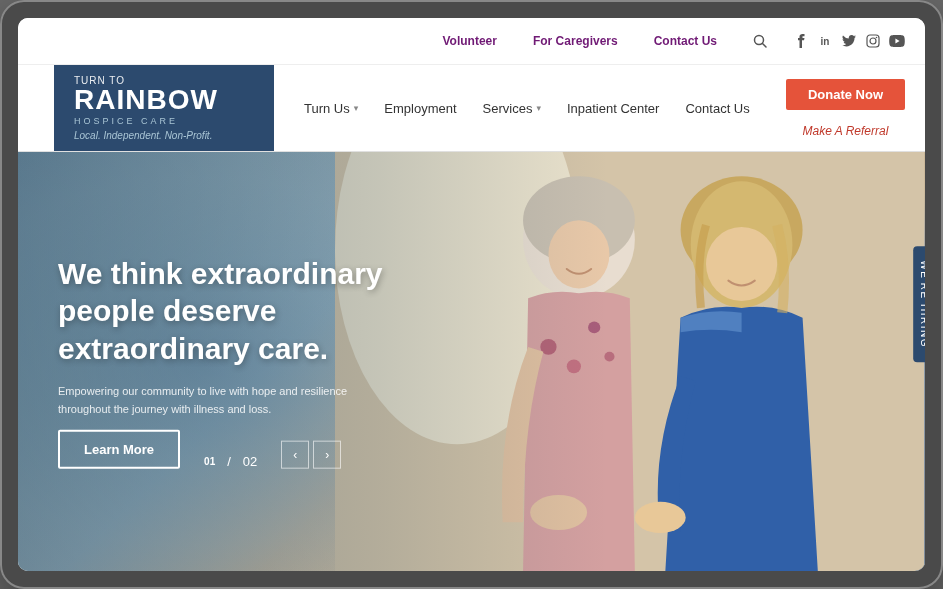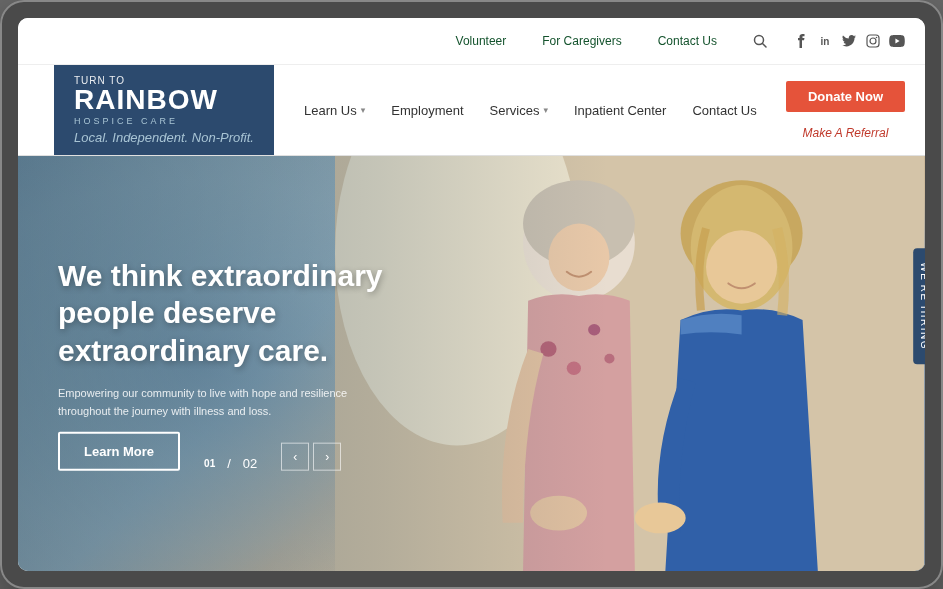--- a/index.html
+++ b/index.html
@@ -48,23 +48,24 @@
       min-height: 36px;
     }
 
     .top-nav-links {
       display: flex;
       gap: 16px;
       align-items: center;
     }
 
     .top-nav-links a {
-      color: #14532d;
+      color: #701a75;
       text-decoration: none;
       font-size: 12px;
+      font-weight: bold;
     }
 
     .top-nav-social {
       display: flex;
       gap: 8px;
       align-items: center;
     }
 
     .social-icon {
       width: 16px;
@@ -116,21 +117,21 @@
     .logo-sub {
       color: #a8c4d4;
       font-size: 9px;
       letter-spacing: 3px;
       text-transform: uppercase;
       margin-top: 2px;
     }
 
     .logo-tagline {
       color: #a8c4d4;
-      font-size: 13px;
+      font-size: 10px;
       margin-top: 4px;
       font-style: italic;
     }
 
     .nav-links-area {
       flex: 1;
       display: flex;
       align-items: center;
       padding: 0 20px;
       justify-content: space-between;
@@ -402,21 +403,21 @@
       <div class="logo-area">
         <span class="logo-top">Turn to</span>
         <span class="logo-main">RAINBOW</span>
         <span class="logo-sub">HOSPICE CARE</span>
         <span class="logo-tagline">Local. Independent. Non-Profit.</span>
       </div>
 
       <div class="nav-links-area">
         <nav class="nav-links">
           <a class="nav-link">
-            <span>Learn Us</span>
+            <span>Turn Us</span>
             <span class="chevron">▾</span>
           </a>
           <a class="nav-link">
             <span>Employment</span>
           </a>
           <a class="nav-link">
             <span>Services</span>
             <span class="chevron">▾</span>
           </a>
           <a class="nav-link">

